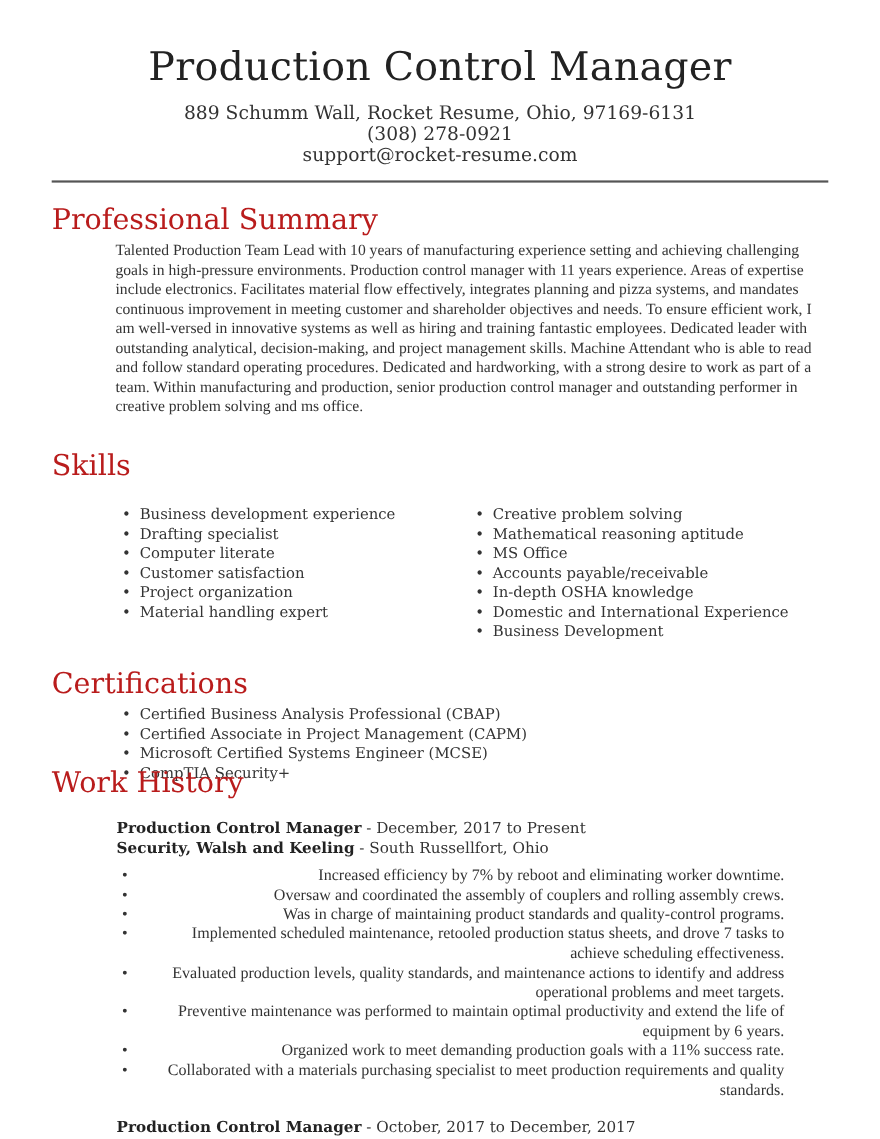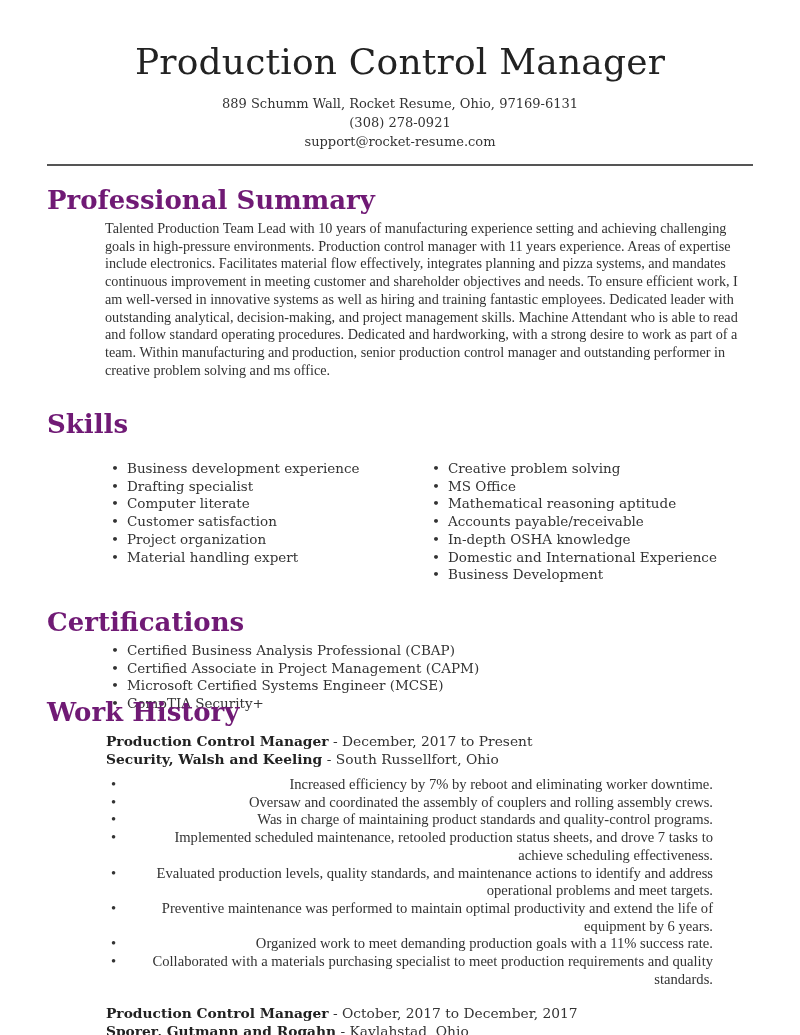--- a/index.html
+++ b/index.html
@@ -6,44 +6,44 @@
     body {
       width: 800px; height: 1035px; overflow: hidden; position: relative;
       font-family: "DejaVu Serif", "Liberation Serif", serif;
       color: #2b2b2b;
     }
     .header { text-align: center; padding-top: 40px; }
     .name {
       font-size: 36px; font-weight: normal; color: #222; margin: 0;
       line-height: 44px; letter-spacing: 0.2px;
     }
-    .contact { margin-top: 10px; font-size: 13px; line-height: 19px; color: #333; }
+    .contact { margin-top: 10px; font-size: 17px; line-height: 19px; color: #333; }
     .divider {
       position: absolute; left: 47px; top: 164px; width: 706px; height: 2px;
       background: #555;
     }
     .section { position: absolute; left: 47px; width: 706px; }
     .section-title {
-      font-size: 26px; font-weight: bold; color: #701a75; margin: 0; line-height: 32px;
+      font-size: 26px; font-weight: normal; color: #b91c1c; margin: 0; line-height: 32px;
     }
     .summary-text {
       margin: 4px 0 0 58px; font-size: 12.6px; line-height: 17.7px; color: #333;
       font-family: "Liberation Serif", "DejaVu Serif", serif; font-size: 14.2px;
     }
     ul { margin: 0; padding: 0; list-style: none; }
     li {
       position: relative; padding-left: 16px; font-size: 13.5px; line-height: 17.7px; color: #333;
     }
     li::before {
       content: "•"; position: absolute; left: 0; top: 0; color: #333;
     }
     .skills-grid { display: flex; margin-left: 64px; margin-top: 20px; }
     .skills-col { width: 330px; }
     .cert-list { margin-left: 64px; margin-top: 4px; }
-    .job { margin-left: 59px; margin-top: 4px; }
+    .job { margin-left: 59px; margin-top: 16px; }
     .job-line { font-size: 13.8px; line-height: 18px; color: #333; }
     .job-line b { color: #222; font-weight: bold; }
     .job-bullets { margin-left: 5px; margin-top: 8px; }
     .job-bullets li {
       font-family: "Liberation Serif", "DejaVu Serif", serif; font-size: 14.6px; line-height: 17.7px;
       padding-right: 40px;
       text-align: right;
     }
   </style>
 </head>
@@ -71,22 +71,22 @@
     <ul class="skills-col">
       <li>Business development experience</li>
       <li>Drafting specialist</li>
       <li>Computer literate</li>
       <li>Customer satisfaction</li>
       <li>Project organization</li>
       <li>Material handling expert</li>
     </ul>
     <ul class="skills-col">
       <li>Creative problem solving</li>
+      <li>Mathematical reasoning aptitude</li>
       <li>MS Office</li>
-      <li>Mathematical reasoning aptitude</li>
       <li>Accounts payable/receivable</li>
       <li>In-depth OSHA knowledge</li>
       <li>Domestic and International Experience</li>
       <li>Business Development</li>
     </ul>
   </div>
 </div>
 
 <div class="section" style="top:606px;">
   <h2 class="section-title">Certifications</h2>

